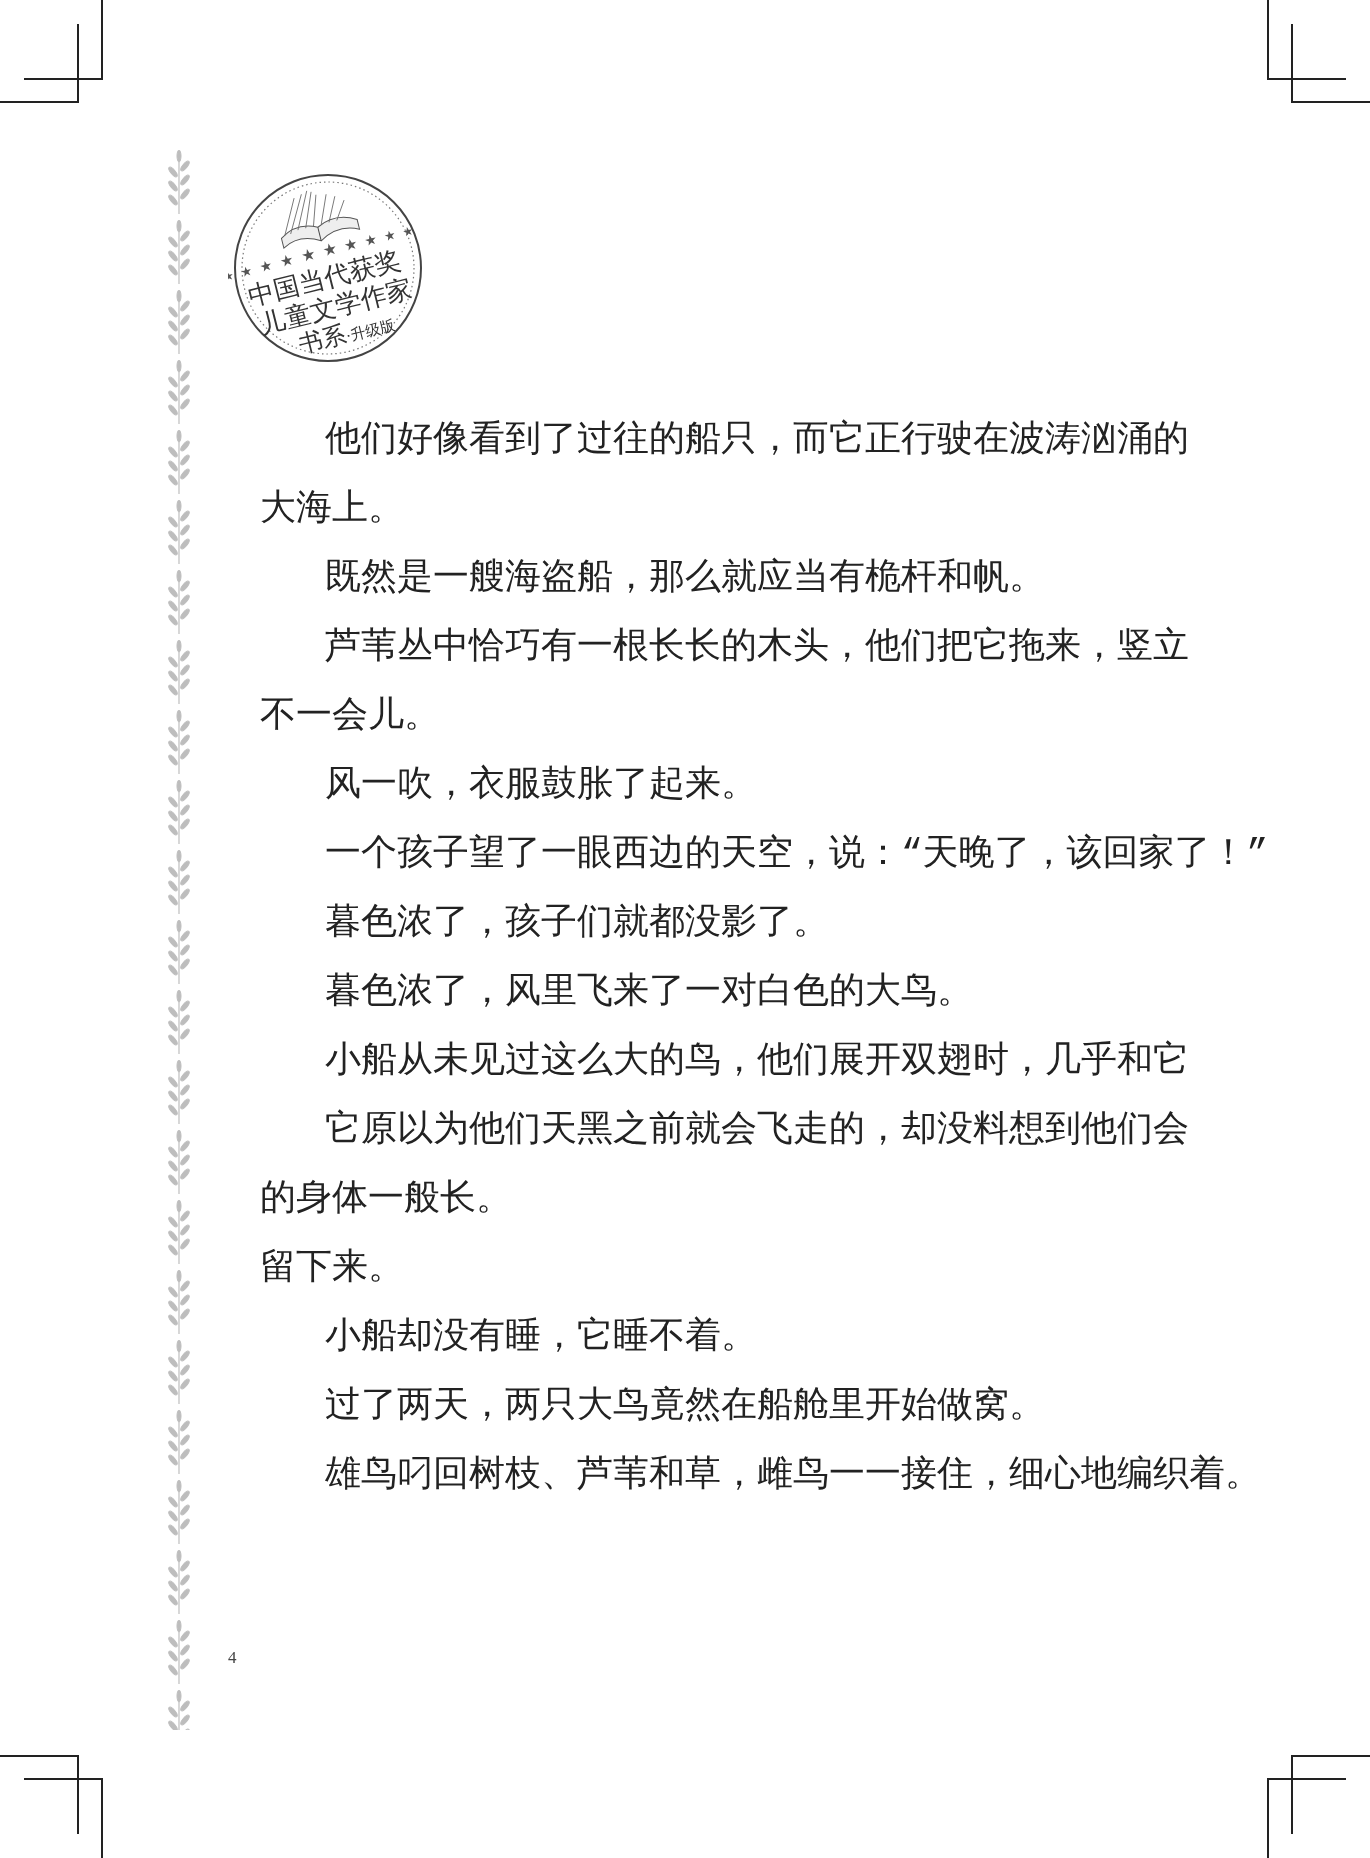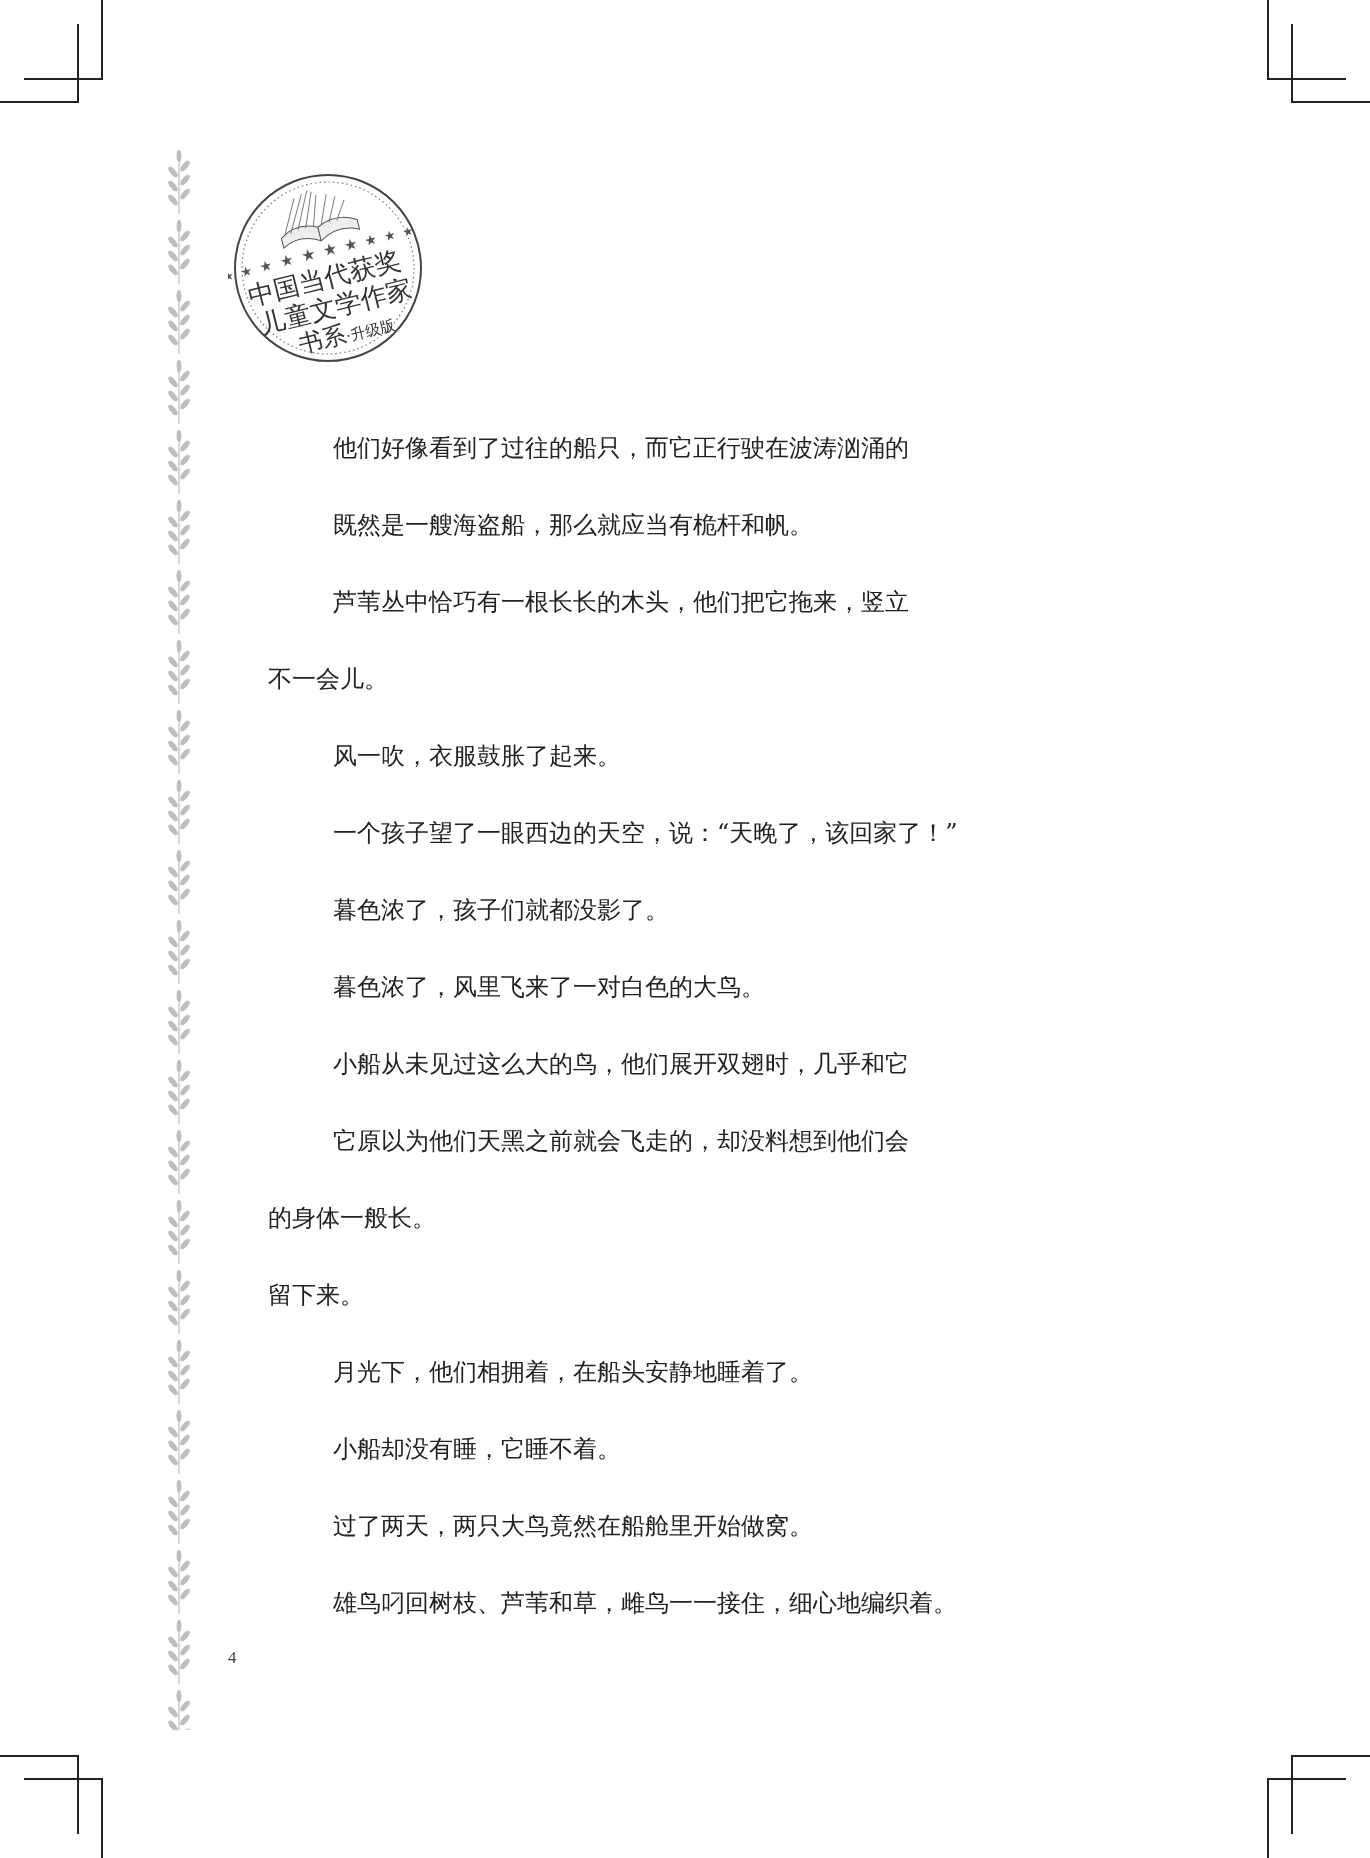--- a/index.html
+++ b/index.html
@@ -10,21 +10,21 @@
   .badge { position:absolute; left:228px; top:168px; width:200px; height:200px; }
   .badge-text { position:absolute; left:0; top:0; width:200px; height:200px;
                 transform: rotate(-14deg); transform-origin: 100px 100px; }
   .badge-line { position:absolute; left:0; width:200px; text-align:center;
                 font-family:"DejaVu Serif","Liberation Serif",serif; color:#333; white-space:nowrap; }
   .bl1 { top:92px; font-size:26px; left:-6px; }
   .bl2 { top:122px; font-size:26px; left:-2px; }
   .bl3 { top:152px; font-size:24px; left:2px; }
   .bl3 .small { font-size:15px; }
   .body-text { position:absolute; left:252px; top:402px; width:860px; }
-  .para { font-size:24px; line-height:61px; height:61px; white-space:nowrap; margin:16px; }
+  .para { font-size:36px; line-height:61px; height:61px; white-space:nowrap; margin:8px;font-family:Liberation Mono, monospace; }
   .para.indent { padding-left:65px; }
   .para.cont { padding-left:0; }
   .page-num { position:absolute; left:228px; top:1648px; font-size:17px; color:#444;
               font-family:"Liberation Serif","DejaVu Serif",serif; }
 </style>
 </head>
 <body>
 
 <div>
   <div class="mark" style="left:101px;top:0;width:2px;height:79px;"></div>
@@ -95,30 +95,30 @@
   </svg>
   <div class="badge-text">
     <div class="badge-line bl1">中国当代获奖</div>
     <div class="badge-line bl2">儿童文学作家</div>
     <div class="badge-line bl3"><span>书系</span><span class="small">·升级版</span></div>
   </div>
 </div>
 
 <div class="body-text">
   <p class="para indent">他们好像看到了过往的船只，而它正行驶在波涛汹涌的</p>
+  <p class="para cont">大海上。</p>
   <p class="para indent">既然是一艘海盗船，那么就应当有桅杆和帆。</p>
   <p class="para indent">芦苇丛中恰巧有一根长长的木头，他们把它拖来，竖立</p>
   <p class="para cont">不一会儿。</p>
   <p class="para indent">风一吹，衣服鼓胀了起来。</p>
   <p class="para indent">一个孩子望了一眼西边的天空，说：“天晚了，该回家了！”</p>
   <p class="para indent">暮色浓了，孩子们就都没影了。</p>
   <p class="para indent">暮色浓了，风里飞来了一对白色的大鸟。</p>
   <p class="para indent">小船从未见过这么大的鸟，他们展开双翅时，几乎和它</p>
   <p class="para indent">它原以为他们天黑之前就会飞走的，却没料想到他们会</p>
   <p class="para cont">的身体一般长。</p>
   <p class="para cont">留下来。</p>
-  <p class="para indent">月光下，他们相拥着，在船头安静地睡着了。</p>
   <p class="para indent">小船却没有睡，它睡不着。</p>
   <p class="para indent">过了两天，两只大鸟竟然在船舱里开始做窝。</p>
   <p class="para indent">雄鸟叼回树枝、芦苇和草，雌鸟一一接住，细心地编织着。</p>
 </div>
 
 <div class="page-num">4</div>
 
 </body></html>

